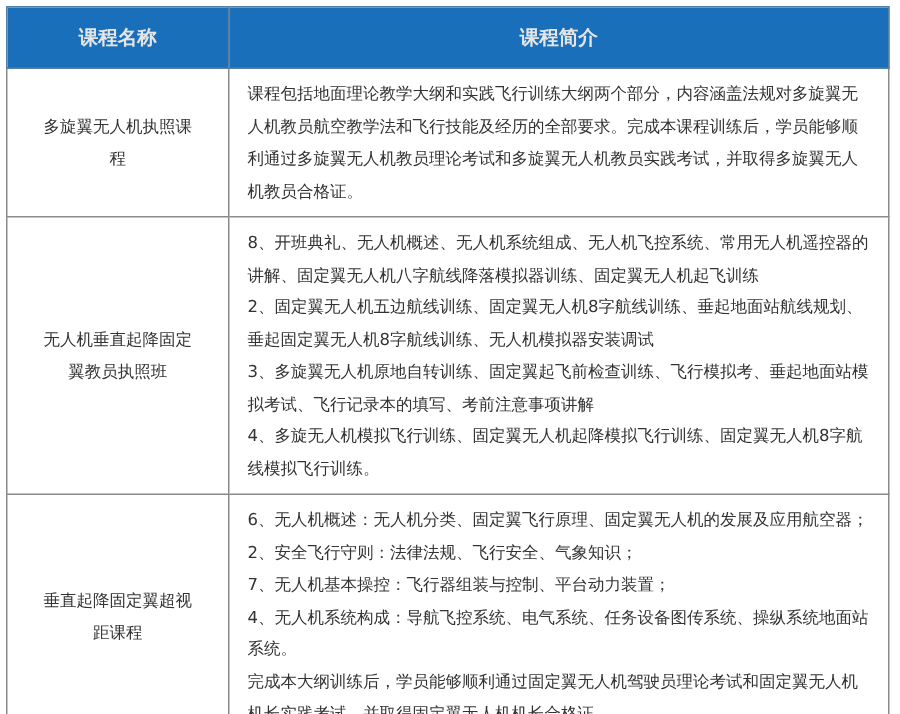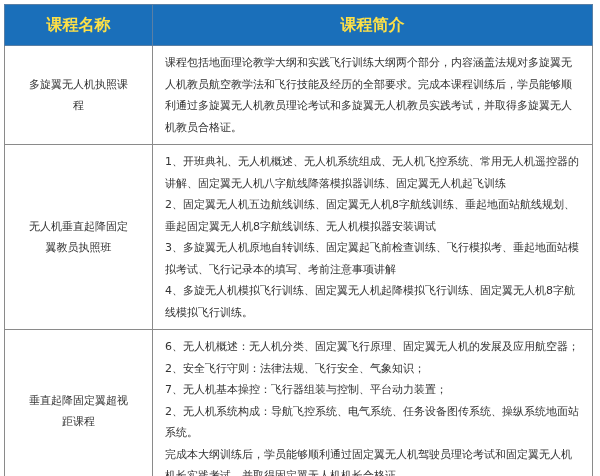--- a/index.html
+++ b/index.html
@@ -1,19 +1,19 @@
 <!DOCTYPE html>
 <html><head>
 <meta charset="utf-8">
 <style>
   html, body { margin:0; padding:0; background:#ffffff; }
   body { width:600px; height:476px; overflow:hidden; font-family:"DejaVu Sans","Liberation Sans",sans-serif; }
   .wrap { position:absolute; left:4px; top:4px; width:588px; }
   table { border-collapse:collapse; width:588px; table-layout:fixed; }
-  th { background:#1a6fba; color:#fde047; font-size:16px; font-weight:bold; height:38px; border:1px solid #8a8a8a; border-color:#5a7fa5; }
+  th { background:#1a6fba; color:#e5e5e5; font-size:13px; font-weight:bold; height:38px; border:1px solid #8a8a8a; border-color:#5a7fa5; }
   td { border:1px solid #8a8a8a; font-size:11px; color:#333333; vertical-align:middle; }
   td.name { text-align:center; padding:0 24px; line-height:21px; }
   td.desc { padding:6px 12px 6px 12px; line-height:21.5px; text-align:left; }
   .line { display:block; }
 </style>
 </head>
 <body>
 
 <div class="wrap">
   <table>
@@ -30,31 +30,31 @@
     <tbody>
       <tr style="height:92px">
         <td class="name">多旋翼无人机执照课程</td>
         <td class="desc">
           <span class="line">课程包括地面理论教学大纲和实践飞行训练大纲两个部分，内容涵盖法规对多旋翼无人机教员航空教学法和飞行技能及经历的全部要求。完成本课程训练后，学员能够顺利通过多旋翼无人机教员理论考试和多旋翼无人机教员实践考试，并取得多旋翼无人机教员合格证。</span>
         </td>
       </tr>
       <tr style="height:176px">
         <td class="name">无人机垂直起降固定翼教员执照班</td>
         <td class="desc">
-          <span class="line">1、开班典礼、无人机概述、无人机系统组成、无人机飞控系统、常用无人机遥控器的讲解、固定翼无人机八字航线降落模拟器训练、固定翼无人机起飞训练</span>
+          <span class="line">8、开班典礼、无人机概述、无人机系统组成、无人机飞控系统、常用无人机遥控器的讲解、固定翼无人机八字航线降落模拟器训练、固定翼无人机起飞训练</span>
           <span class="line">2、固定翼无人机五边航线训练、固定翼无人机8字航线训练、垂起地面站航线规划、垂起固定翼无人机8字航线训练、无人机模拟器安装调试</span>
           <span class="line">3、多旋翼无人机原地自转训练、固定翼起飞前检查训练、飞行模拟考、垂起地面站模拟考试、飞行记录本的填写、考前注意事项讲解</span>
           <span class="line">4、多旋无人机模拟飞行训练、固定翼无人机起降模拟飞行训练、固定翼无人机8字航线模拟飞行训练。</span>
         </td>
       </tr>
       <tr style="height:160px">
         <td class="name">垂直起降固定翼超视距课程</td>
         <td class="desc">
           <span class="line">6、无人机概述：无人机分类、固定翼飞行原理、固定翼无人机的发展及应用航空器；</span>
           <span class="line">2、安全飞行守则：法律法规、飞行安全、气象知识；</span>
           <span class="line">7、无人机基本操控：飞行器组装与控制、平台动力装置；</span>
-          <span class="line">2、无人机系统构成：导航飞控系统、电气系统、任务设备图传系统、操纵系统地面站系统。</span>
+          <span class="line">4、无人机系统构成：导航飞控系统、电气系统、任务设备图传系统、操纵系统地面站系统。</span>
           <span class="line">完成本大纲训练后，学员能够顺利通过固定翼无人机驾驶员理论考试和固定翼无人机机长实践考试，并取得固定翼无人机机长合格证。</span>
         </td>
       </tr>
     </tbody>
   </table>
 </div>
 
 </body></html>

